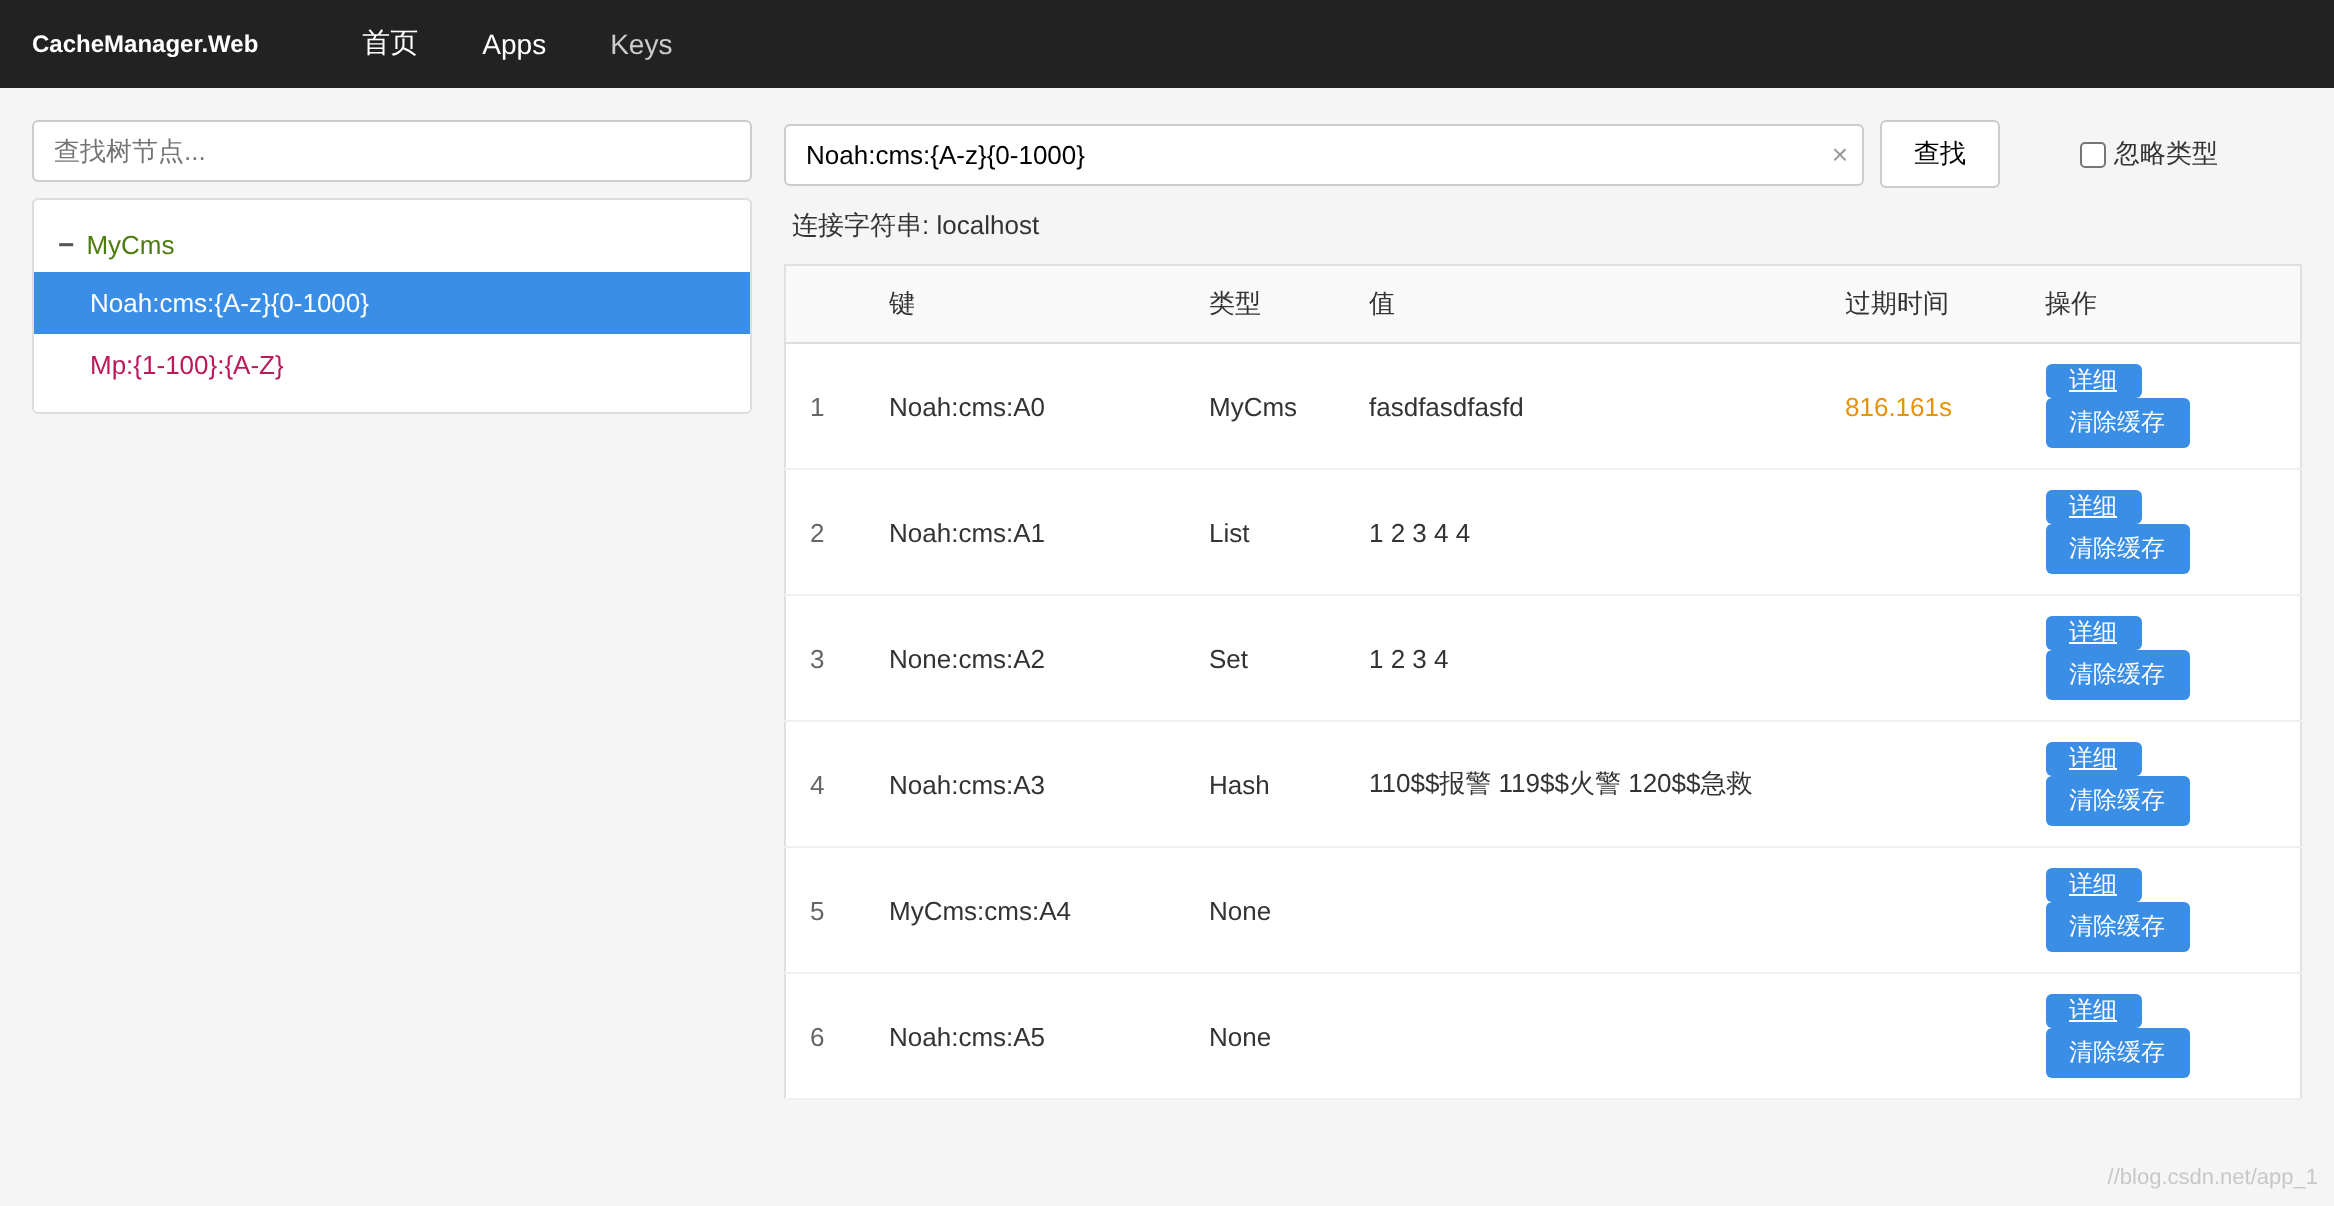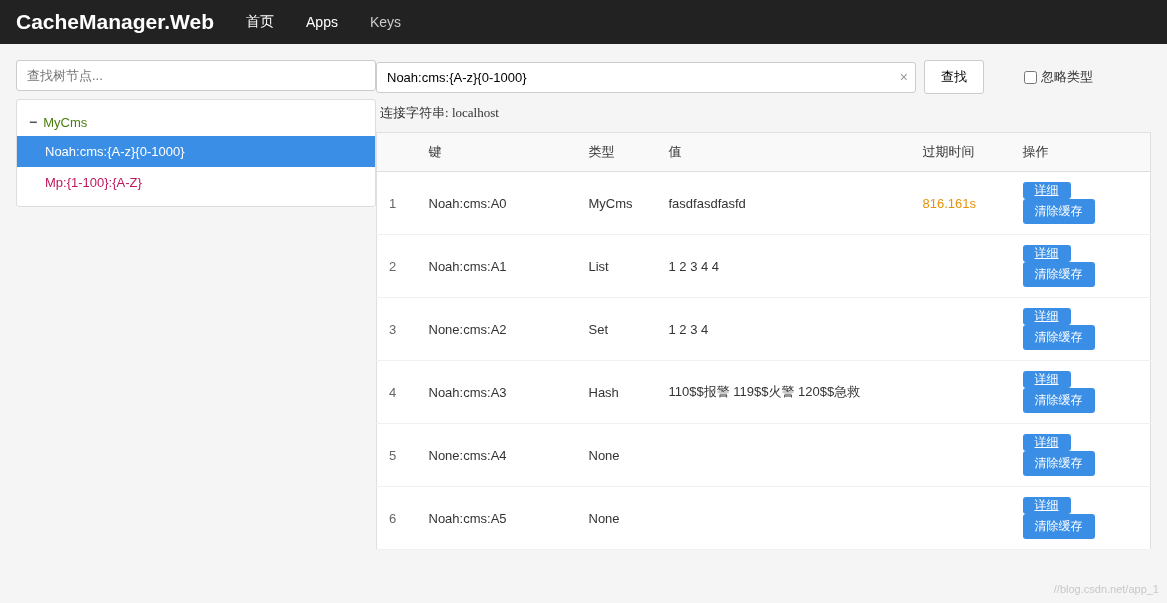--- a/index.html
+++ b/index.html
@@ -9,40 +9,41 @@
     .navbar {
       background: #222;
       color: #fff;
       height: 44px;
       display: flex;
       align-items: center;
       padding: 0 16px;
       gap: 24px;
     }
     .navbar-brand {
-      font-size: 21px;
+      font-size: 12px;
       font-weight: bold;
       color: #fff;
-      margin-right: 4px;
+      margin-right: 24px;
       text-align: right;
     }
     .navbar-link {
       color: #ccc;
       cursor: pointer;
       font-size: 14px;
       padding: 0 4px;
     }
     .navbar-link.active { color: #fff; }
 
     
     .main-layout {
       display: flex;
       height: calc(100vh - 44px);
       background: #f5f5f5;
       padding: 16px;
+      gap: 16px;
       border-radius: 10px;
     }
 
     
     .sidebar {
       width: 360px;
       min-width: 280px;
       display: flex;
       flex-direction: column;
       gap: 8px;
@@ -146,21 +147,20 @@
       font-size: 13px;
       color: #333;
       padding-left: 32px;
     }
 
     
     .connection-string {
       font-size: 13px;
       color: #333;
       padding: 0 4px;
-      font-family: Liberation Serif, serif;
     }
     .connection-string span.label { color: #333; }
     .connection-string span.value { color: #333; font-weight: normal; }
 
     
     .data-table {
       width: 100%;
       border-collapse: collapse;
       background: #fff;
       border: 1px solid #e0e0e0;
@@ -316,21 +316,21 @@
       <td class="col-type">Hash</td>
       <td class="col-value">110$$报警 119$$火警 120$$急救</td>
       <td class="col-expire" style="color:#333"></td>
       <td class="col-action">
         <button class="btn-detail">详细</button>
         <button class="btn-clear">清除缓存</button>
       </td>
     </tr>
             <tr>
       <td class="col-index">5</td>
-      <td class="col-key">None:cms:A4</td>
+      <td class="col-key">MyCms:cms:A4</td>
       <td class="col-type">None</td>
       <td class="col-value"></td>
       <td class="col-expire" style="color:#333"></td>
       <td class="col-action">
         <button class="btn-detail">详细</button>
         <button class="btn-clear">清除缓存</button>
       </td>
     </tr>
             <tr>
       <td class="col-index">6</td>

